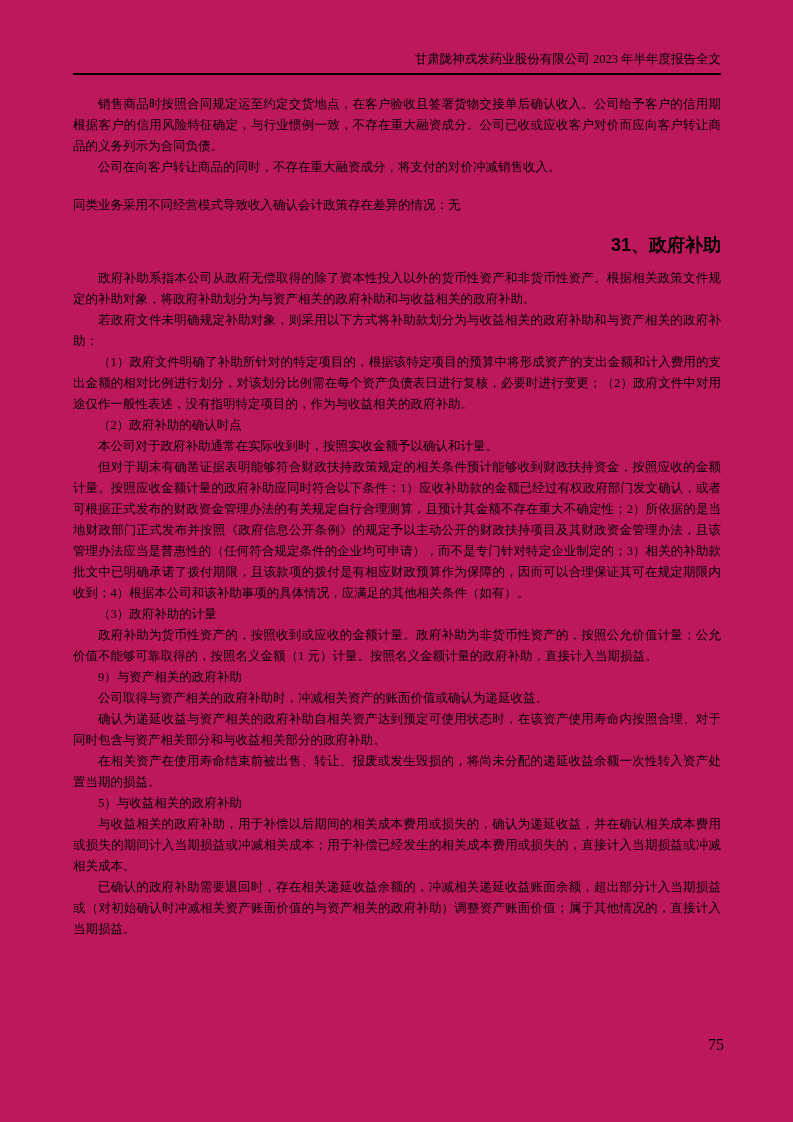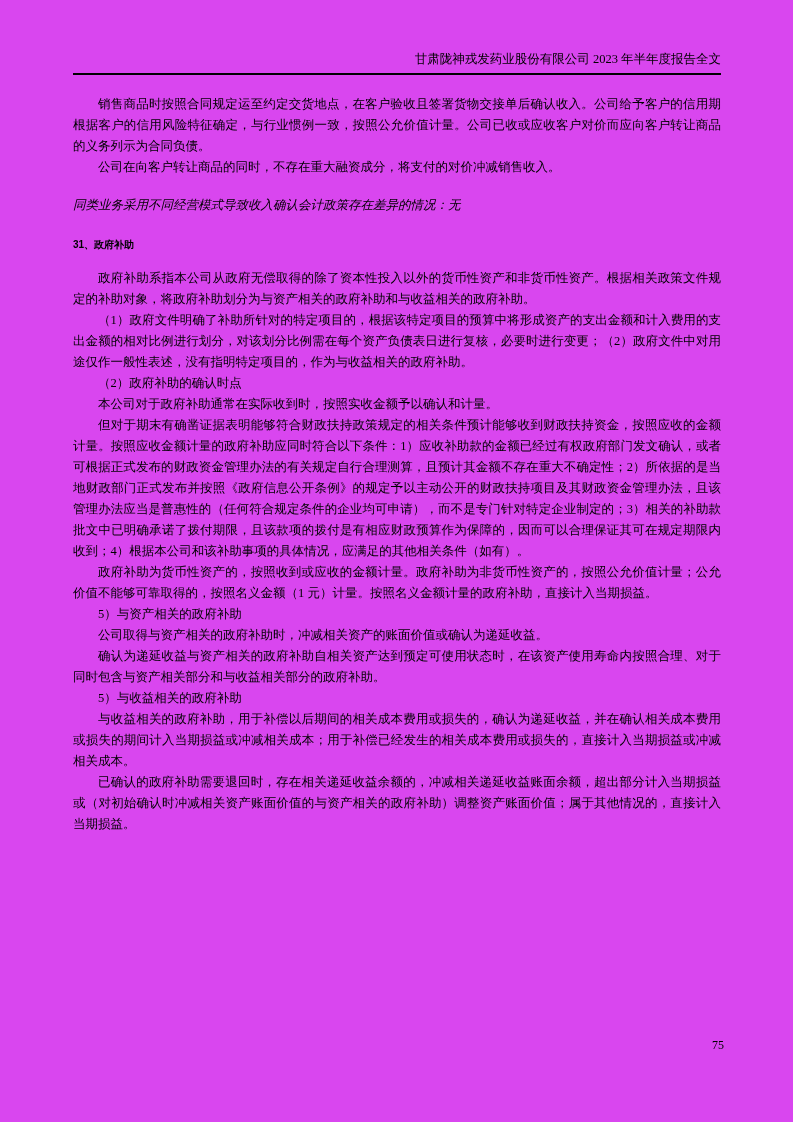--- a/index.html
+++ b/index.html
@@ -1,21 +1,21 @@
 <!DOCTYPE html>
 <html><head>
 <meta charset="utf-8">
 <style>
   * { margin: 0; padding: 0; box-sizing: border-box; }
   html, body { background: #ffffff; }
   .page {
     width: 793px;
     height: 1122px;
     position: relative;
-    background: #d946ef;
+    background: #be185d;
     color: #000000;
     font-family: "Liberation Serif", "DejaVu Serif", serif;
     overflow: hidden;
   }
   .doc-header {
     position: absolute;
     left: 73px;
     right: 72px;
     top: 50px;
     text-align: right;
@@ -29,62 +29,65 @@
     left: 73px;
     right: 72px;
     top: 94px;
     font-size: 12.5px;
     line-height: 21px;
     text-align: justify;
     text-justify: inter-ideograph;
   }
   .para { text-indent: 2em; }
   .flush { text-indent: 0; }
-  .gap-before { margin-top: 17px; font-style: italic; }
+  .gap-before { margin-top: 17px; }
   .heading {
     font-family: "Liberation Sans", "DejaVu Sans", sans-serif;
     font-weight: bold;
-    font-size: 10px;
+    font-size: 18px;
     line-height: 22px;
     text-indent: 0;
     margin-top: 18px;
     margin-bottom: 12px;
-    text-align: left;
+    text-align: right;
   }
   .doc-footer {
     position: absolute;
     top: 1038px;
     right: 69px;
-    font-size: 12px;
+    font-size: 16px;
     line-height: 14px;
   }
 </style>
 </head>
 <body>
 
 <div class="page">
 
   <div class="doc-header">
     <span>甘肃陇神戎发药业股份有限公司 2023 年半年度报告全文</span>
   </div>
 
   <div class="doc-body">
-    <div class="para">销售商品时按照合同规定运至约定交货地点，在客户验收且签署货物交接单后确认收入。公司给予客户的信用期根据客户的信用风险特征确定，与行业惯例一致，按照公允价值计量。公司已收或应收客户对价而应向客户转让商品的义务列示为合同负债。</div>
+    <div class="para">销售商品时按照合同规定运至约定交货地点，在客户验收且签署货物交接单后确认收入。公司给予客户的信用期根据客户的信用风险特征确定，与行业惯例一致，不存在重大融资成分。公司已收或应收客户对价而应向客户转让商品的义务列示为合同负债。</div>
     <div class="para">公司在向客户转让商品的同时，不存在重大融资成分，将支付的对价冲减销售收入。</div>
     <div class="flush gap-before">同类业务采用不同经营模式导致收入确认会计政策存在差异的情况：无</div>
     <div class="heading">31、政府补助</div>
     <div class="para">政府补助系指本公司从政府无偿取得的除了资本性投入以外的货币性资产和非货币性资产。根据相关政策文件规定的补助对象，将政府补助划分为与资产相关的政府补助和与收益相关的政府补助。</div>
+    <div class="para">若政府文件未明确规定补助对象，则采用以下方式将补助款划分为与收益相关的政府补助和与资产相关的政府补助：</div>
     <div class="para">（1）政府文件明确了补助所针对的特定项目的，根据该特定项目的预算中将形成资产的支出金额和计入费用的支出金额的相对比例进行划分，对该划分比例需在每个资产负债表日进行复核，必要时进行变更；（2）政府文件中对用途仅作一般性表述，没有指明特定项目的，作为与收益相关的政府补助。</div>
     <div class="para">（2）政府补助的确认时点</div>
     <div class="para">本公司对于政府补助通常在实际收到时，按照实收金额予以确认和计量。</div>
     <div class="para">但对于期末有确凿证据表明能够符合财政扶持政策规定的相关条件预计能够收到财政扶持资金，按照应收的金额计量。按照应收金额计量的政府补助应同时符合以下条件：1）应收补助款的金额已经过有权政府部门发文确认，或者可根据正式发布的财政资金管理办法的有关规定自行合理测算，且预计其金额不存在重大不确定性；2）所依据的是当地财政部门正式发布并按照《政府信息公开条例》的规定予以主动公开的财政扶持项目及其财政资金管理办法，且该管理办法应当是普惠性的（任何符合规定条件的企业均可申请），而不是专门针对特定企业制定的；3）相关的补助款批文中已明确承诺了拨付期限，且该款项的拨付是有相应财政预算作为保障的，因而可以合理保证其可在规定期限内收到；4）根据本公司和该补助事项的具体情况，应满足的其他相关条件（如有）。</div>
+    <div class="para">（3）政府补助的计量</div>
     <div class="para">政府补助为货币性资产的，按照收到或应收的金额计量。政府补助为非货币性资产的，按照公允价值计量；公允价值不能够可靠取得的，按照名义金额（1 元）计量。按照名义金额计量的政府补助，直接计入当期损益。</div>
-    <div class="para">5）与资产相关的政府补助</div>
+    <div class="para">9）与资产相关的政府补助</div>
     <div class="para">公司取得与资产相关的政府补助时，冲减相关资产的账面价值或确认为递延收益。</div>
     <div class="para">确认为递延收益与资产相关的政府补助自相关资产达到预定可使用状态时，在该资产使用寿命内按照合理、对于同时包含与资产相关部分和与收益相关部分的政府补助。</div>
+    <div class="para">在相关资产在使用寿命结束前被出售、转让、报废或发生毁损的，将尚未分配的递延收益余额一次性转入资产处置当期的损益。</div>
     <div class="para">5）与收益相关的政府补助</div>
     <div class="para">与收益相关的政府补助，用于补偿以后期间的相关成本费用或损失的，确认为递延收益，并在确认相关成本费用或损失的期间计入当期损益或冲减相关成本；用于补偿已经发生的相关成本费用或损失的，直接计入当期损益或冲减相关成本。</div>
     <div class="para">已确认的政府补助需要退回时，存在相关递延收益余额的，冲减相关递延收益账面余额，超出部分计入当期损益或（对初始确认时冲减相关资产账面价值的与资产相关的政府补助）调整资产账面价值；属于其他情况的，直接计入当期损益。</div>
   </div>
 
   <div class="doc-footer">
     <span>75</span>
   </div>
 
 </div>

